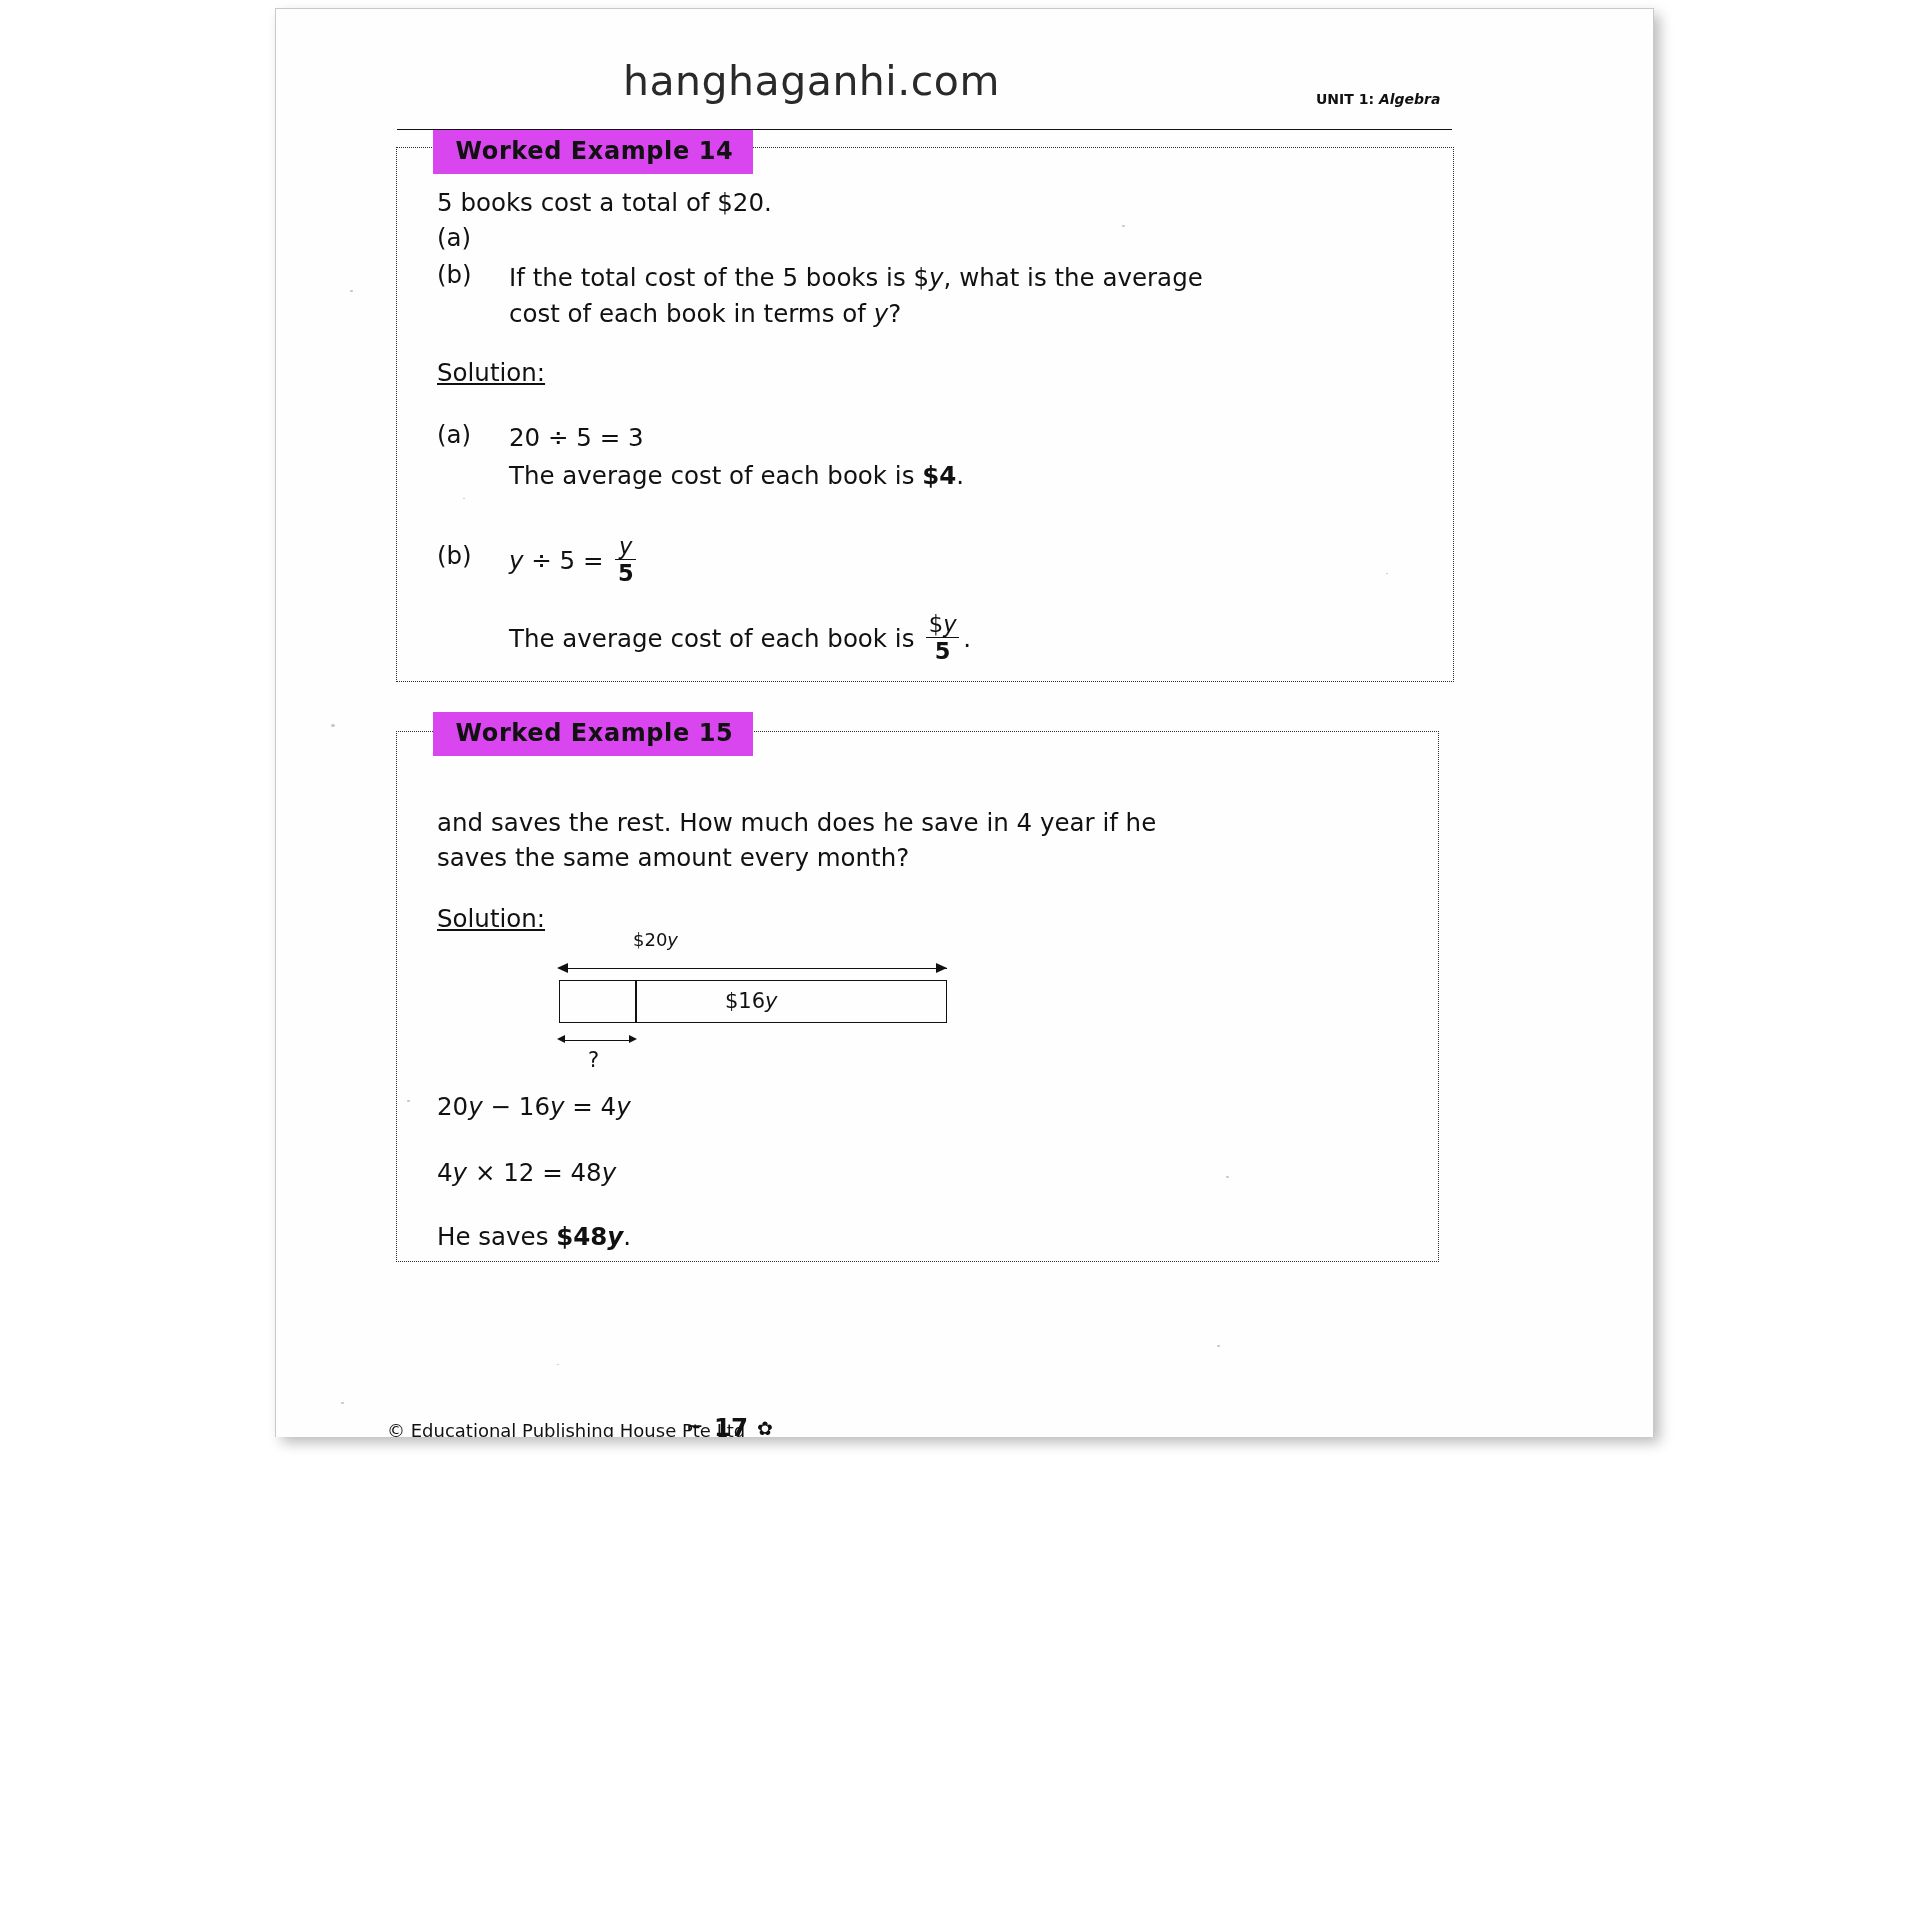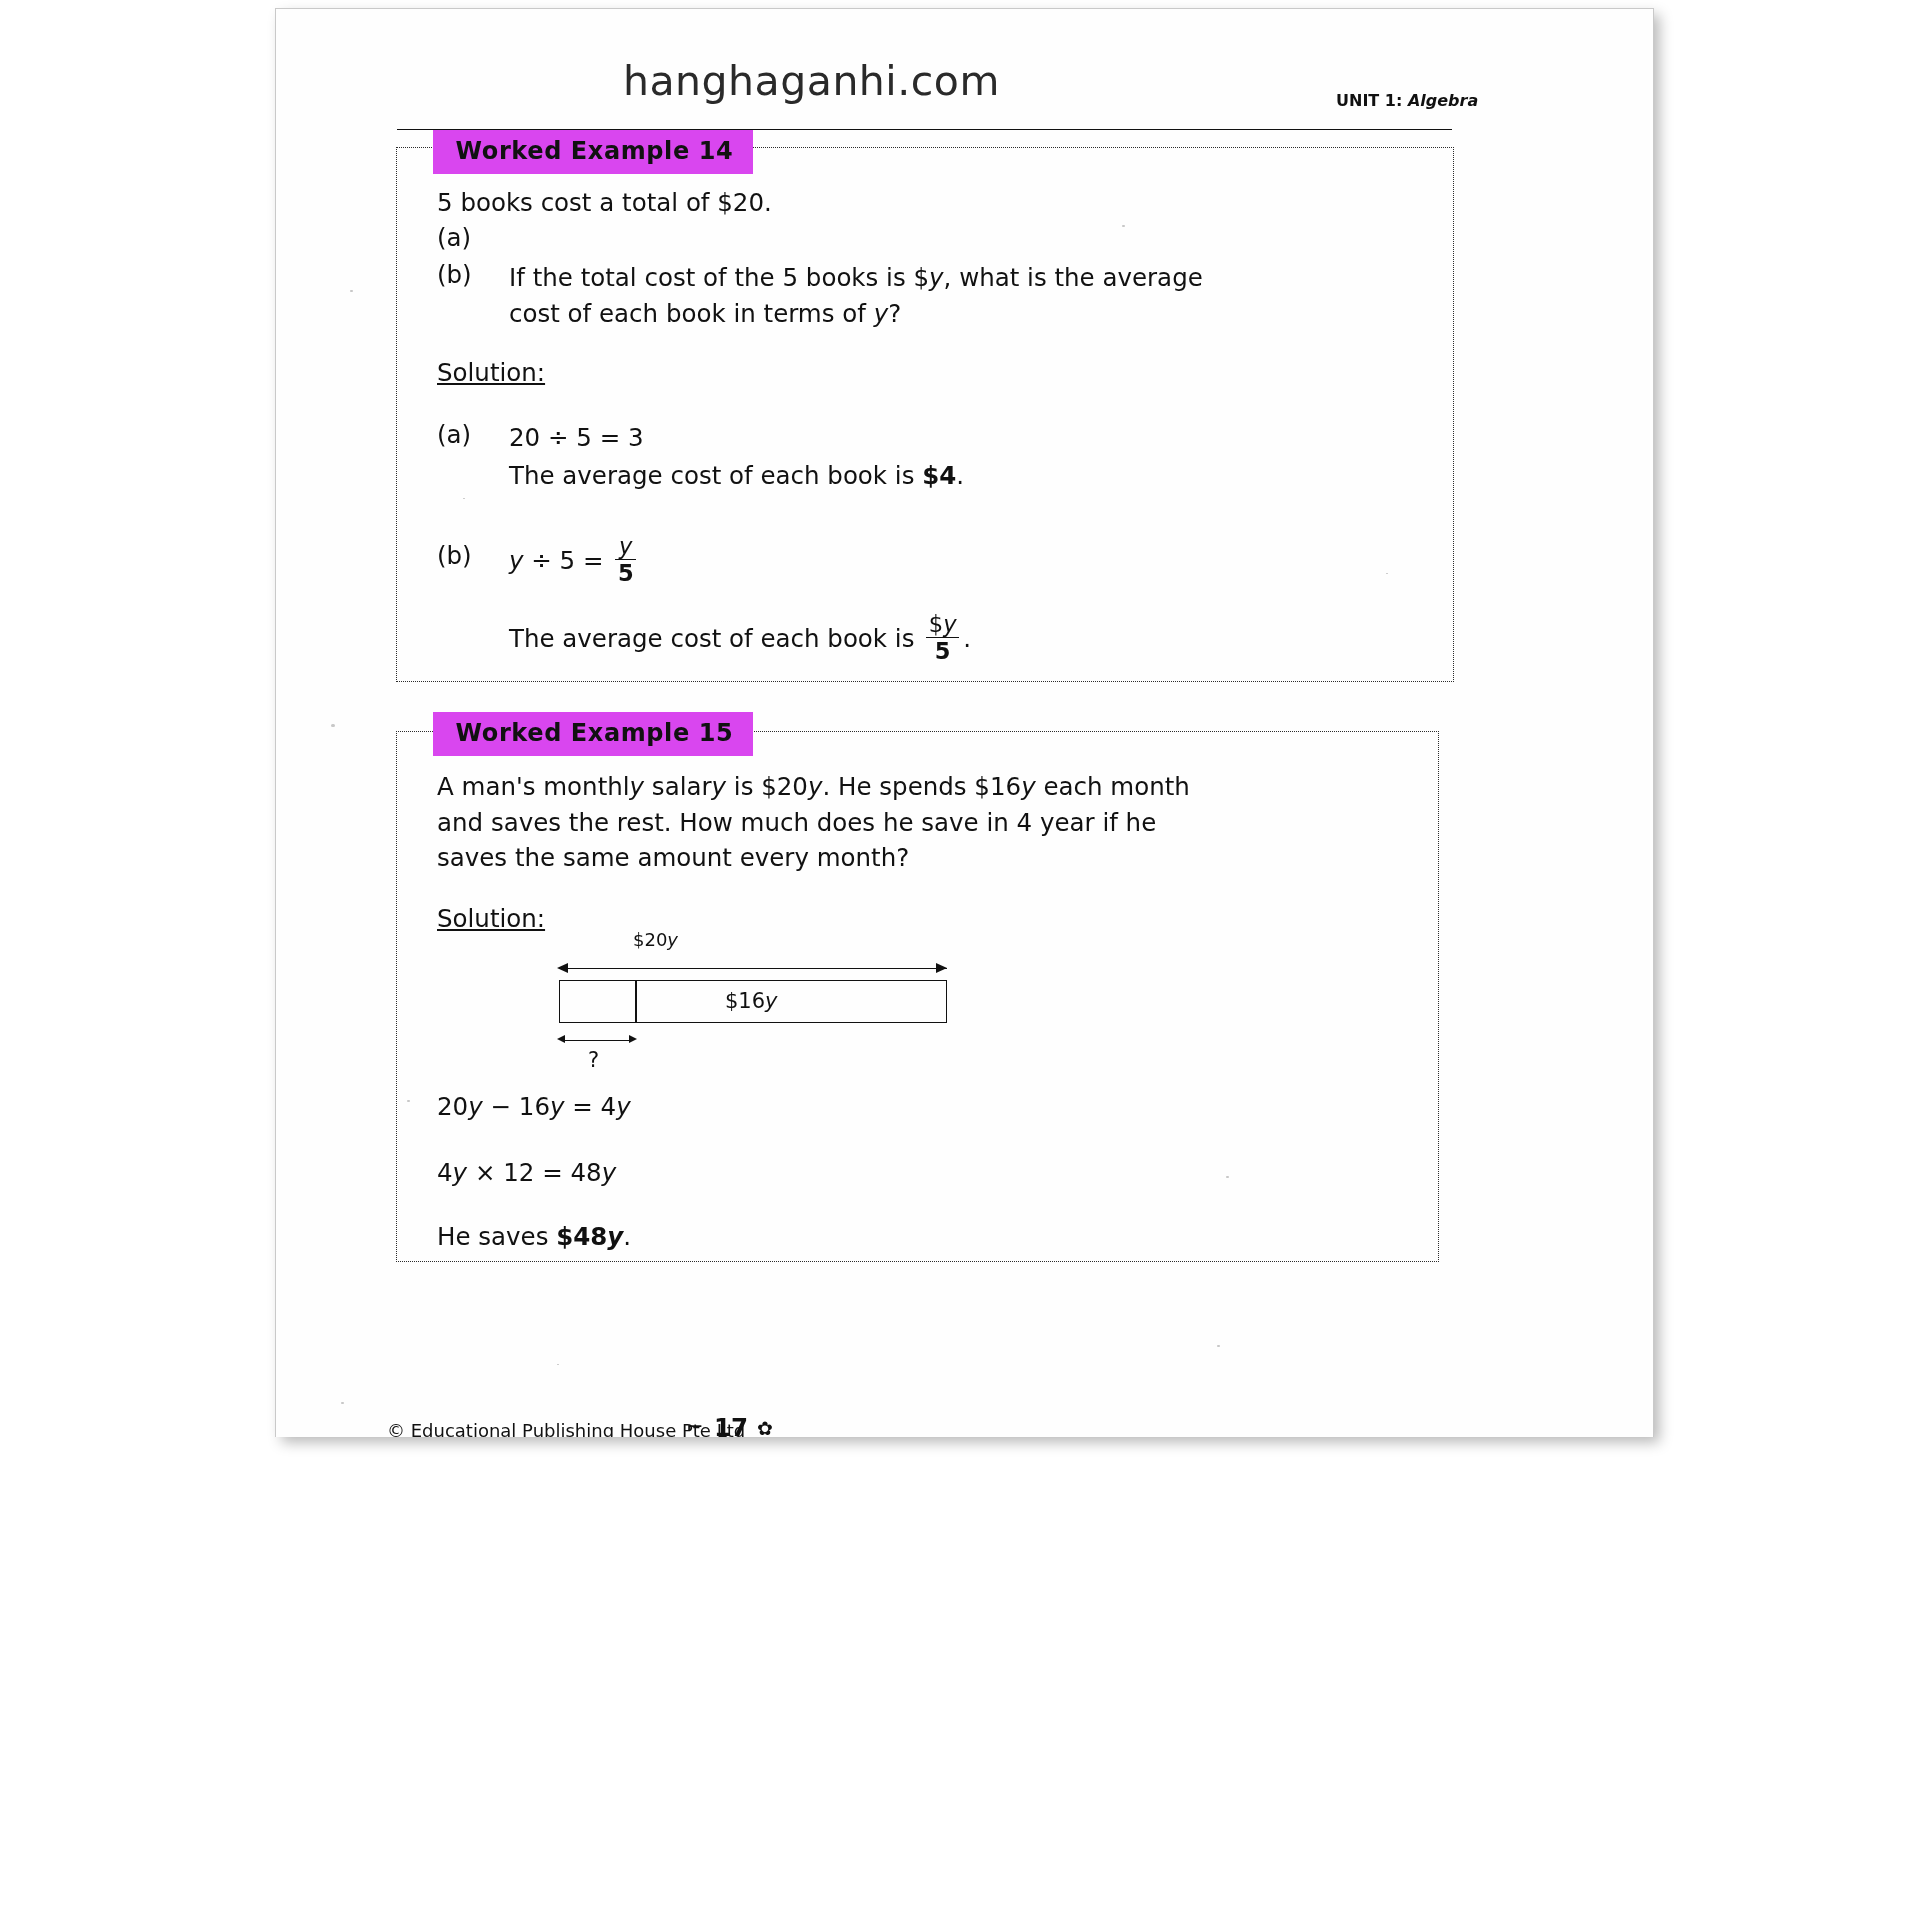--- a/index.html
+++ b/index.html
@@ -65,26 +65,25 @@
     left: 122px;
     top: 121px;
     width: 1055px;
     height: 1.9px;
     background: #111;
   }
   #unit-label {
     position: absolute;
     left: 1041px;
     top: 83px;
-    font-size: 16px;
+    font-size: 14px;
     font-style: italic;
     font-weight: 700;
     color: #111;
     white-space: nowrap;
-    margin-left: 20px;
   }
   #unit-label .unit-strong {
     font-style: normal;
     font-weight: 700;
   }
 
   
   .example-box {
     position: absolute;
     border: 1.9px dotted #2b2b2b;
@@ -334,21 +333,20 @@
     <span><em style="font-style:italic">y</em> ÷ 5 = </span><span class="frac"><span class="num"><em style="font-style:italic">y</em></span><span class="den">5</span></span>
   </div>
 
   <div class="body-text" style="left:234px;top:605px;">
     <span>The average cost of each book is </span><span class="frac"><span class="num">$<em style="font-style:italic">y</em></span><span class="den">5</span></span><span>.</span>
   </div>
 
   <div class="example-box" id="example-15-box"></div>
   <div class="example-title" id="example-15-title">Worked Example 15</div>
 
-  <div class="body-text" style="left:162px;top:761px;">A man's monthl<em style="font-style:italic">y</em> salar<em style="font-style:italic">y</em> is $20<em style="font-style:italic">y</em>. He spends $16<em style="font-style:italic">y</em> each month</div>
   <div class="body-text" style="left:162px;top:797px;">and saves the rest. How much does he save in 4 year if he</div>
   <div class="body-text" style="left:162px;top:832px;">saves the same amount every month?</div>
 
   <div class="solution-head" style="left:162px;top:896px;">Solution:</div>
 
   <div id="bar-label-top">$20<em style="font-style:italic">y</em></div>
   <div id="bar-arrow-top"></div>
   <div class="arrowhead" id="arrow-left-top"></div>
   <div class="arrowhead" id="arrow-right-top"></div>
   <div id="bar-rect"></div>

